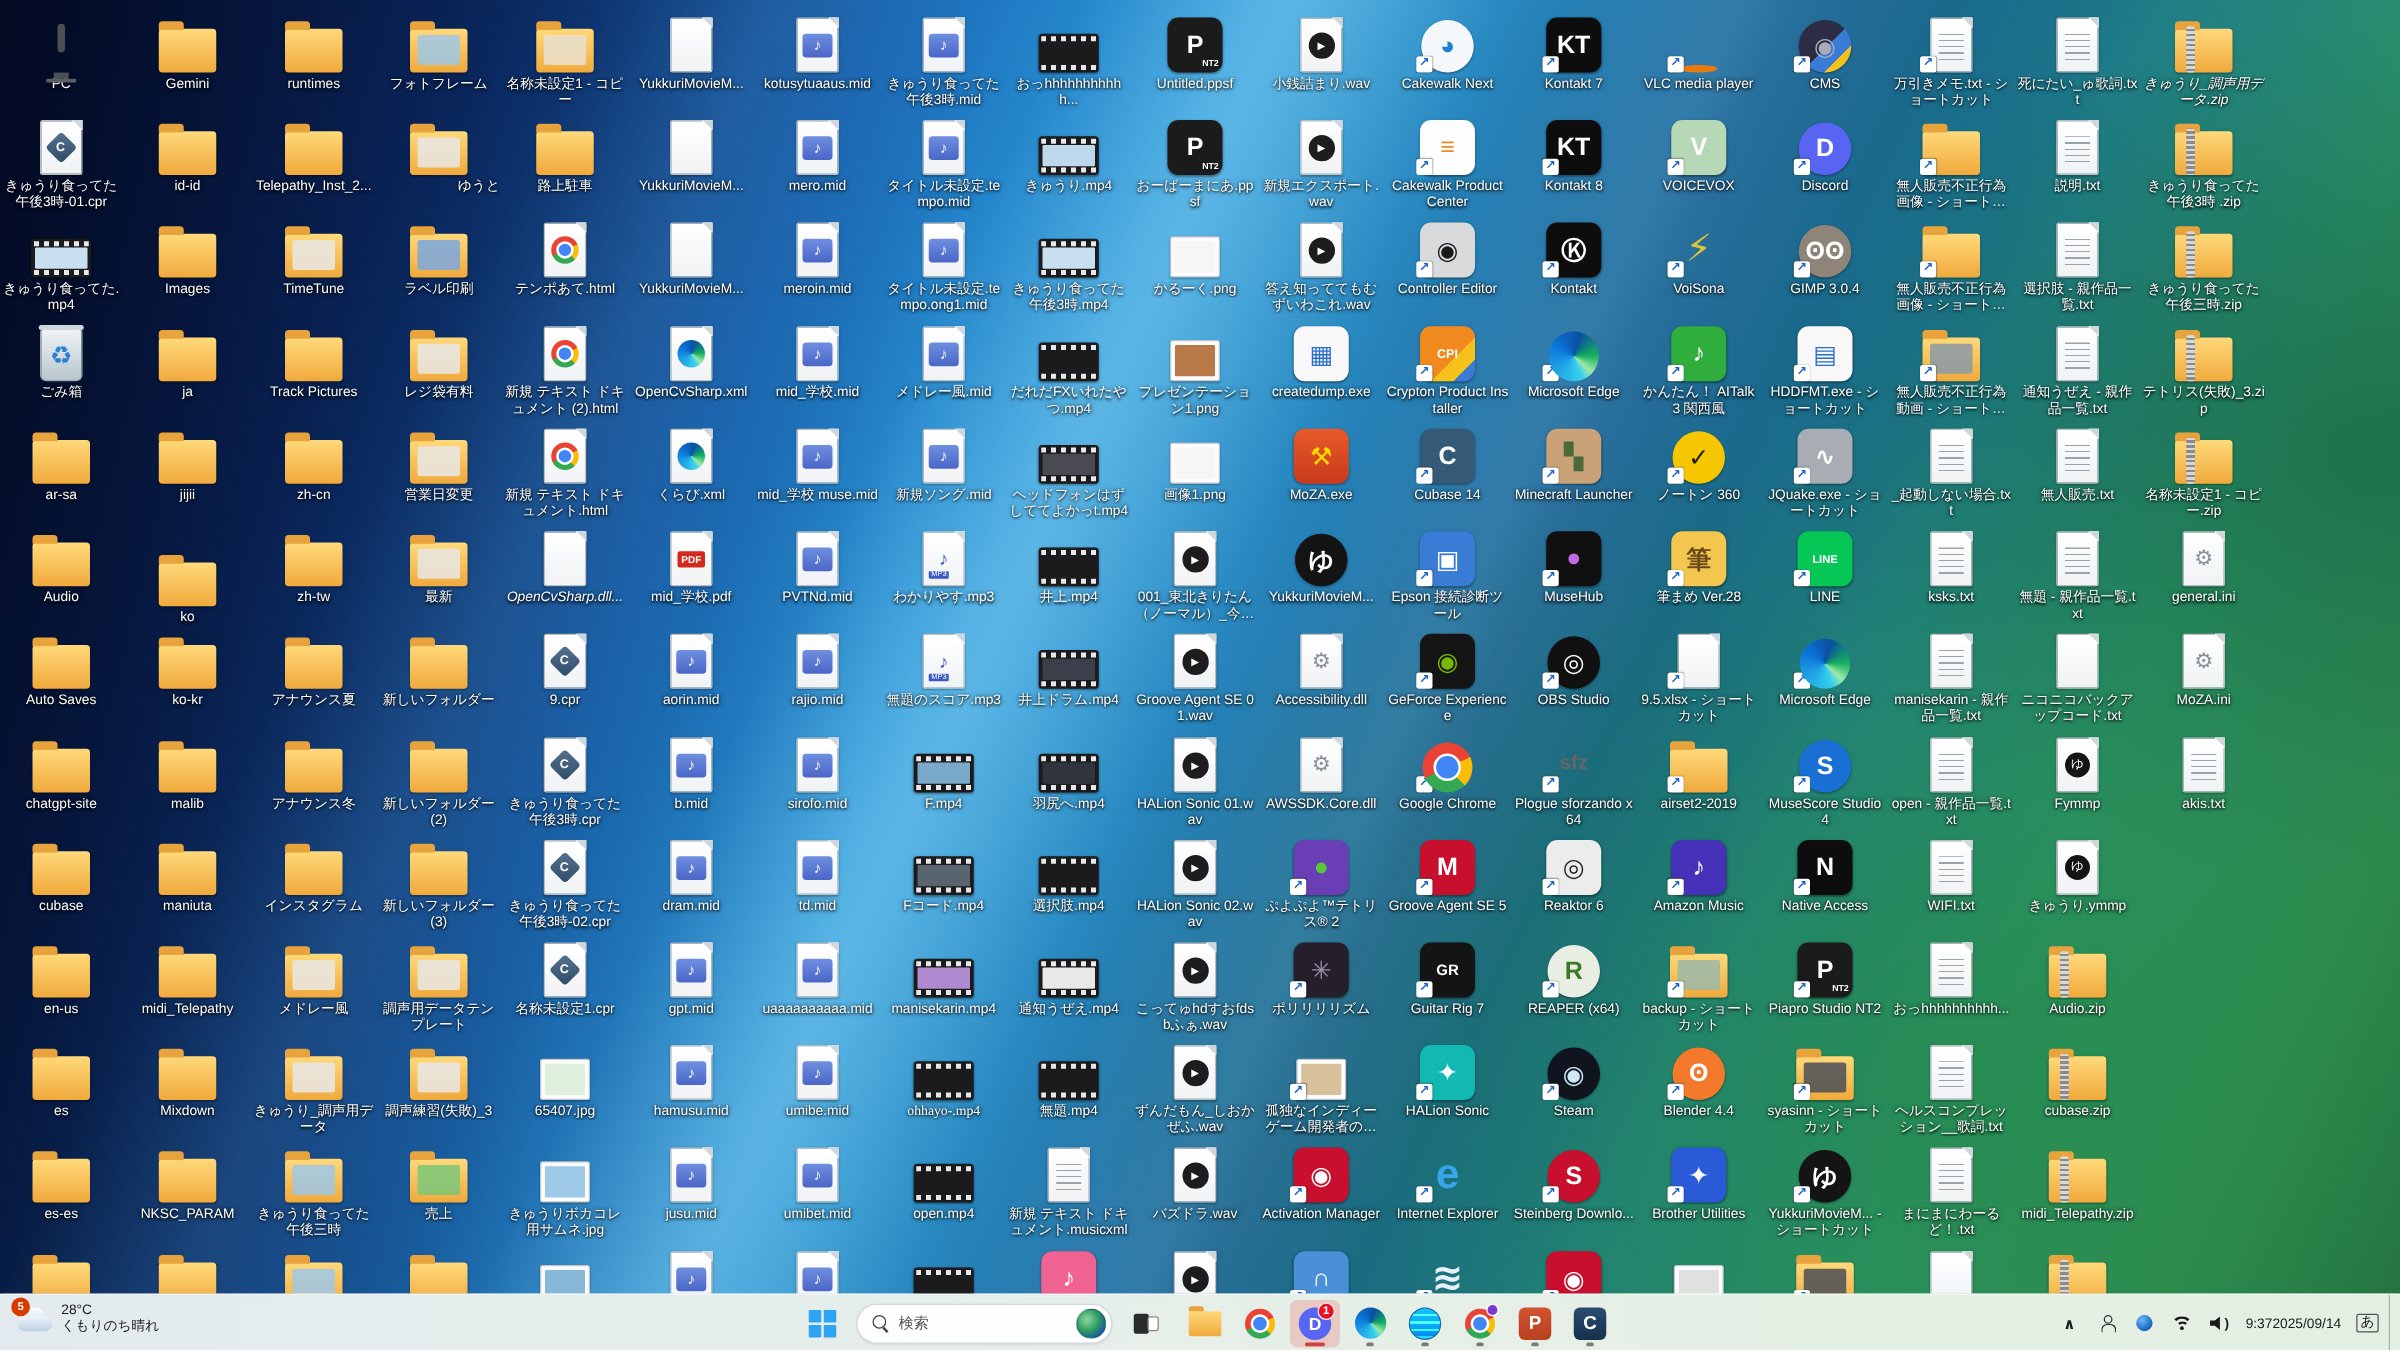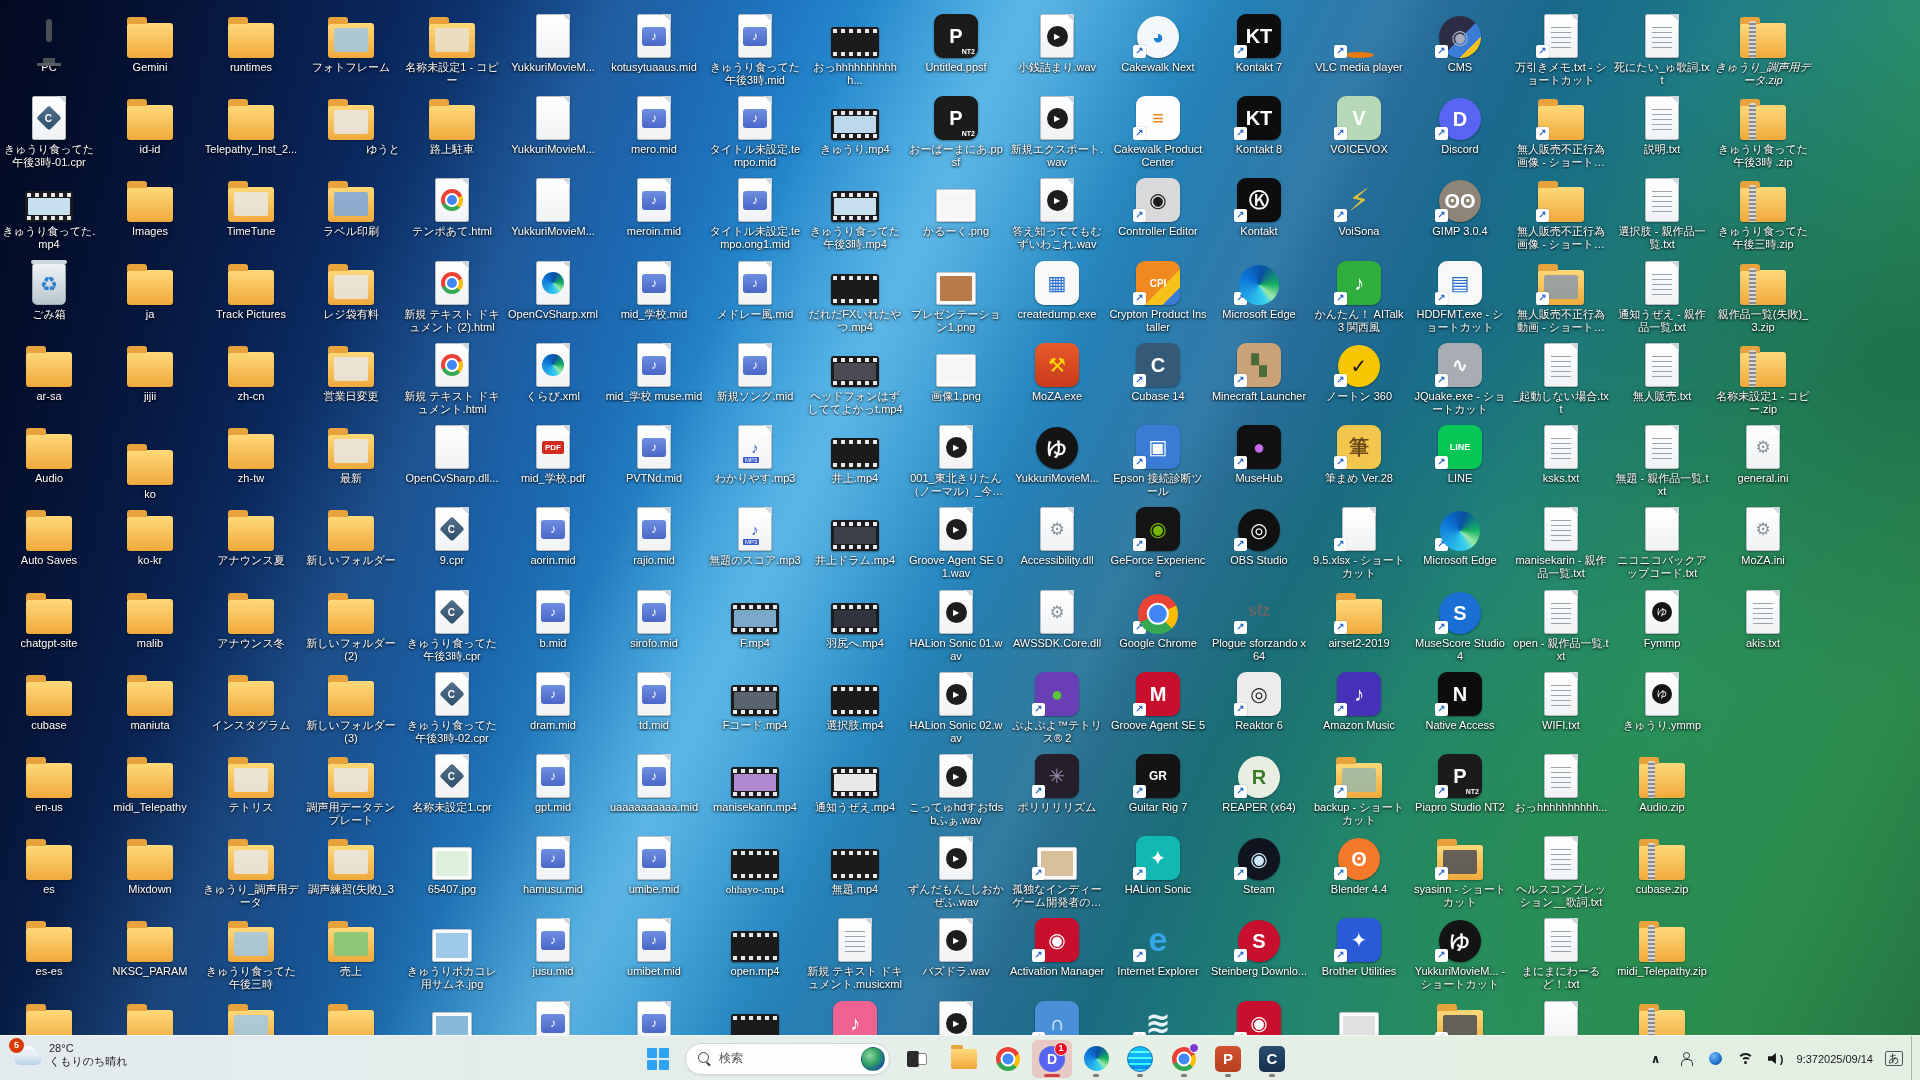--- a/index.html
+++ b/index.html
@@ -662,21 +662,21 @@
         <span class="pg lines"></span>
       </div>
       <div class="lbl">通知うぜえ - 親作品一覧.txt</div>
     </div>
     <div class="icon" style="left: 1714px; top: 255px;">
       <div class="ic">
         <span class="fold">
           <span class="zipper"></span>
         </span>
       </div>
-      <div class="lbl">親作品一覧(失敗)_3.zip</div>
+      <div class="lbl">テトリス(失敗)_3.zip</div>
     </div>
     <div class="icon" style="left: 0px; top: 337px;">
       <div class="ic">
         <span class="fold"></span>
       </div>
       <div class="lbl">ar-sa</div>
     </div>
     <div class="icon" style="left: 101px; top: 337px;">
       <div class="ic">
         <span class="fold"></span>
@@ -818,21 +818,21 @@
       <div class="lbl">zh-tw</div>
     </div>
     <div class="icon" style="left: 302px; top: 419px;">
       <div class="ic">
         <span class="fold">
           <span class="fthumb" style="background:#e8e8e8"></span>
         </span>
       </div>
       <div class="lbl">最新</div>
     </div>
-    <div class="icon" style="left: 403px; top: 419px;">
+    <div class="icon" style="left: 403px; top: 419px; font-style: italic;">
       <div class="ic">
         <span class="pg"></span>
       </div>
       <div class="lbl">OpenCvSharp.dll...</div>
     </div>
     <div class="icon" style="left: 504px; top: 419px;">
       <div class="ic">
         <span class="pg">
           <span class="pdftag">PDF</span>
         </span>
@@ -1317,21 +1317,21 @@
         <span class="fold"></span>
       </div>
       <div class="lbl">midi_Telepathy</div>
     </div>
     <div class="icon" style="left: 202px; top: 748px;">
       <div class="ic">
         <span class="fold">
           <span class="fthumb" style="background:#e8e8e8"></span>
         </span>
       </div>
-      <div class="lbl">テトリス</div>
+      <div class="lbl">メドレー風</div>
     </div>
     <div class="icon" style="left: 302px; top: 748px;">
       <div class="ic">
         <span class="fold">
           <span class="fthumb" style="background:#e8e8e8"></span>
         </span>
       </div>
       <div class="lbl">調声用データテンプレート</div>
     </div>
     <div class="icon" style="left: 403px; top: 748px;">

